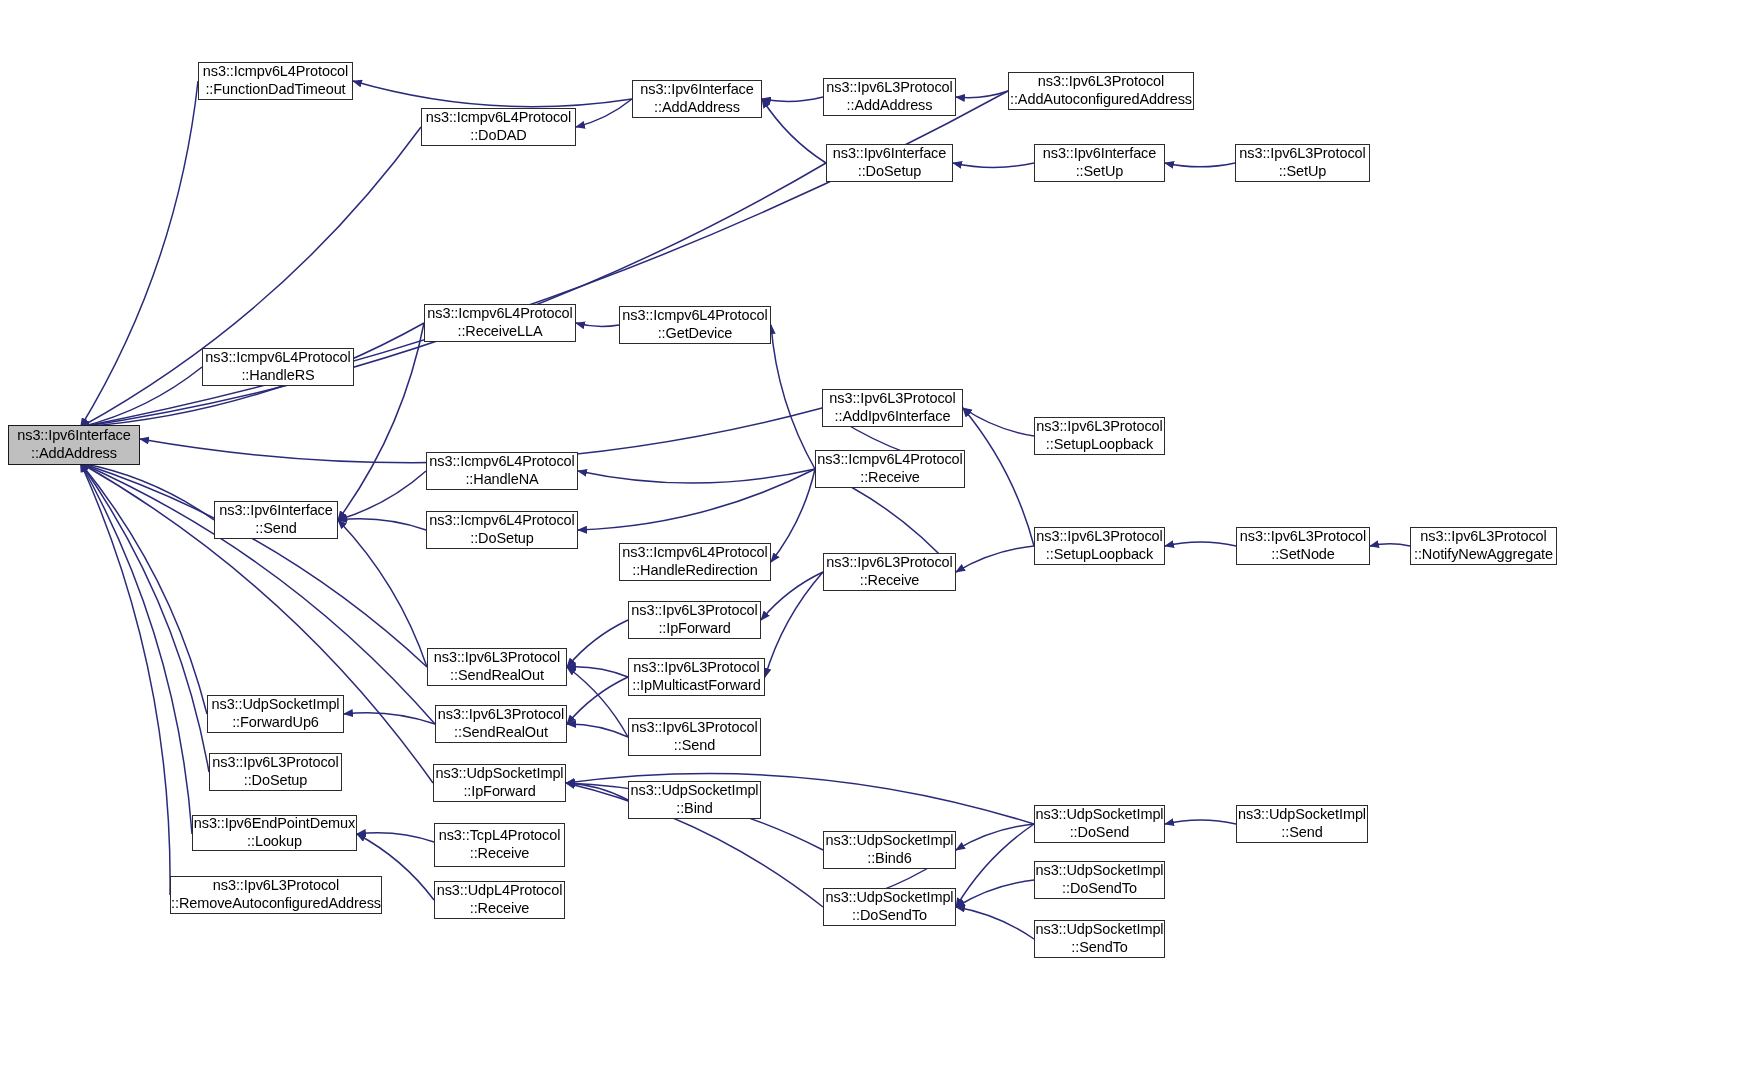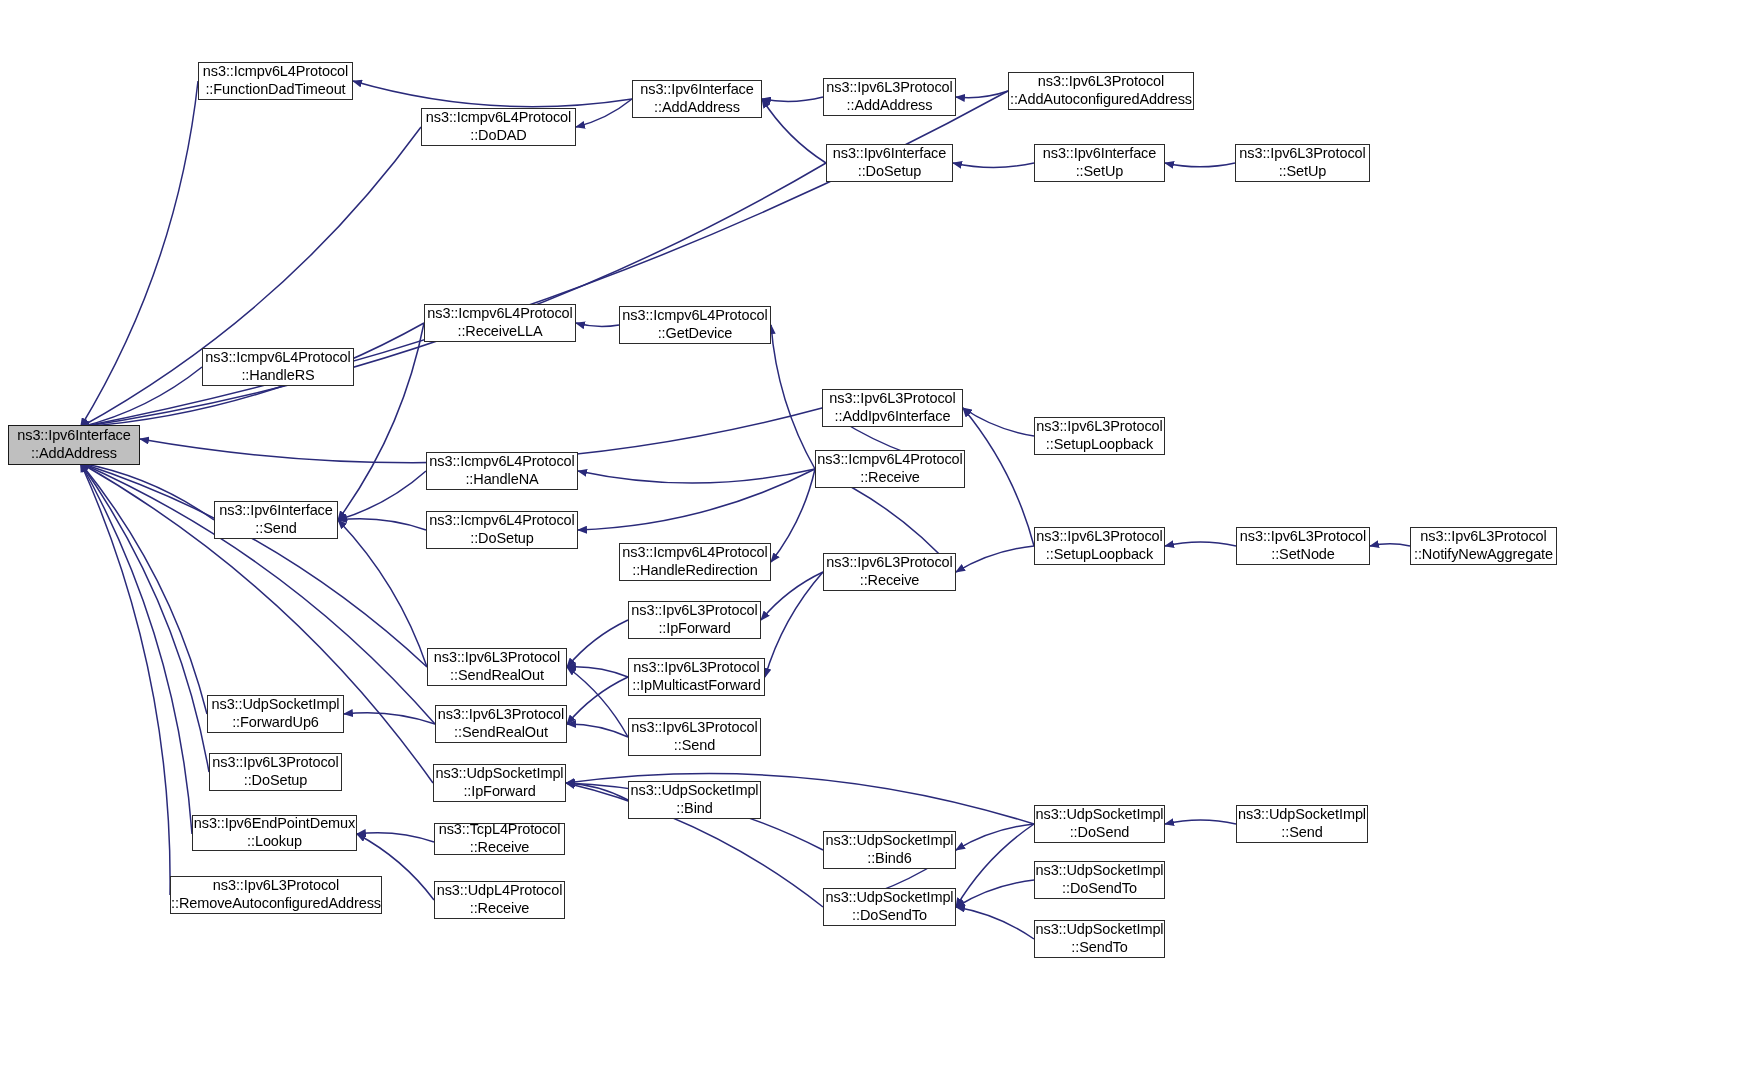--- a/index.html
+++ b/index.html
@@ -143,21 +143,21 @@
       <div class="node" style="left: 628px; top: 658px; width: 137px; height: 38px;"><span class="l1">ns3::Ipv6L3Protocol</span><span class="l2">::IpMulticastForward</span></div>
       <div class="node" style="left: 207px; top: 695px; width: 137px; height: 38px;"><span class="l1">ns3::UdpSocketImpl</span><span class="l2">::ForwardUp6</span></div>
       <div class="node" style="left: 435px; top: 705px; width: 132px; height: 38px;"><span class="l1">ns3::Ipv6L3Protocol</span><span class="l2">::SendRealOut</span></div>
       <div class="node" style="left: 628px; top: 718px; width: 133px; height: 38px;"><span class="l1">ns3::Ipv6L3Protocol</span><span class="l2">::Send</span></div>
       <div class="node" style="left: 209px; top: 753px; width: 133px; height: 38px;"><span class="l1">ns3::Ipv6L3Protocol</span><span class="l2">::DoSetup</span></div>
       <div class="node" style="left: 433px; top: 764px; width: 133px; height: 38px;"><span class="l1">ns3::UdpSocketImpl</span><span class="l2">::IpForward</span></div>
       <div class="node" style="left: 628px; top: 781px; width: 133px; height: 38px;"><span class="l1">ns3::UdpSocketImpl</span><span class="l2">::Bind</span></div>
       <div class="node" style="left: 1034px; top: 805px; width: 131px; height: 38px;"><span class="l1">ns3::UdpSocketImpl</span><span class="l2">::DoSend</span></div>
       <div class="node" style="left: 1236px; top: 805px; width: 132px; height: 38px;"><span class="l1">ns3::UdpSocketImpl</span><span class="l2">::Send</span></div>
       <div class="node" style="left: 192px; top: 815px; width: 165px; height: 36px;"><span class="l1">ns3::Ipv6EndPointDemux</span><span class="l2">::Lookup</span></div>
-      <div class="node" style="left: 434px; top: 823px; width: 131px; height: 32px;"><span class="l1">ns3::TcpL4Protocol</span><span class="l2">::Receive</span></div>
+      <div class="node" style="left: 434px; top: 823px; width: 131px; height: 44px;"><span class="l1">ns3::TcpL4Protocol</span><span class="l2">::Receive</span></div>
       <div class="node" style="left: 823px; top: 831px; width: 133px; height: 38px;"><span class="l1">ns3::UdpSocketImpl</span><span class="l2">::Bind6</span></div>
       <div class="node" style="left: 1034px; top: 861px; width: 131px; height: 38px;"><span class="l1">ns3::UdpSocketImpl</span><span class="l2">::DoSendTo</span></div>
       <div class="node" style="left: 170px; top: 876px; width: 212px; height: 38px;"><span class="l1">ns3::Ipv6L3Protocol</span><span class="l2">::RemoveAutoconfiguredAddress</span></div>
       <div class="node" style="left: 434px; top: 881px; width: 131px; height: 38px;"><span class="l1">ns3::UdpL4Protocol</span><span class="l2">::Receive</span></div>
       <div class="node" style="left: 823px; top: 888px; width: 133px; height: 38px;"><span class="l1">ns3::UdpSocketImpl</span><span class="l2">::DoSendTo</span></div>
       <div class="node" style="left: 1034px; top: 920px; width: 131px; height: 38px;"><span class="l1">ns3::UdpSocketImpl</span><span class="l2">::SendTo</span></div>
     </div>
 
 </div>
 

